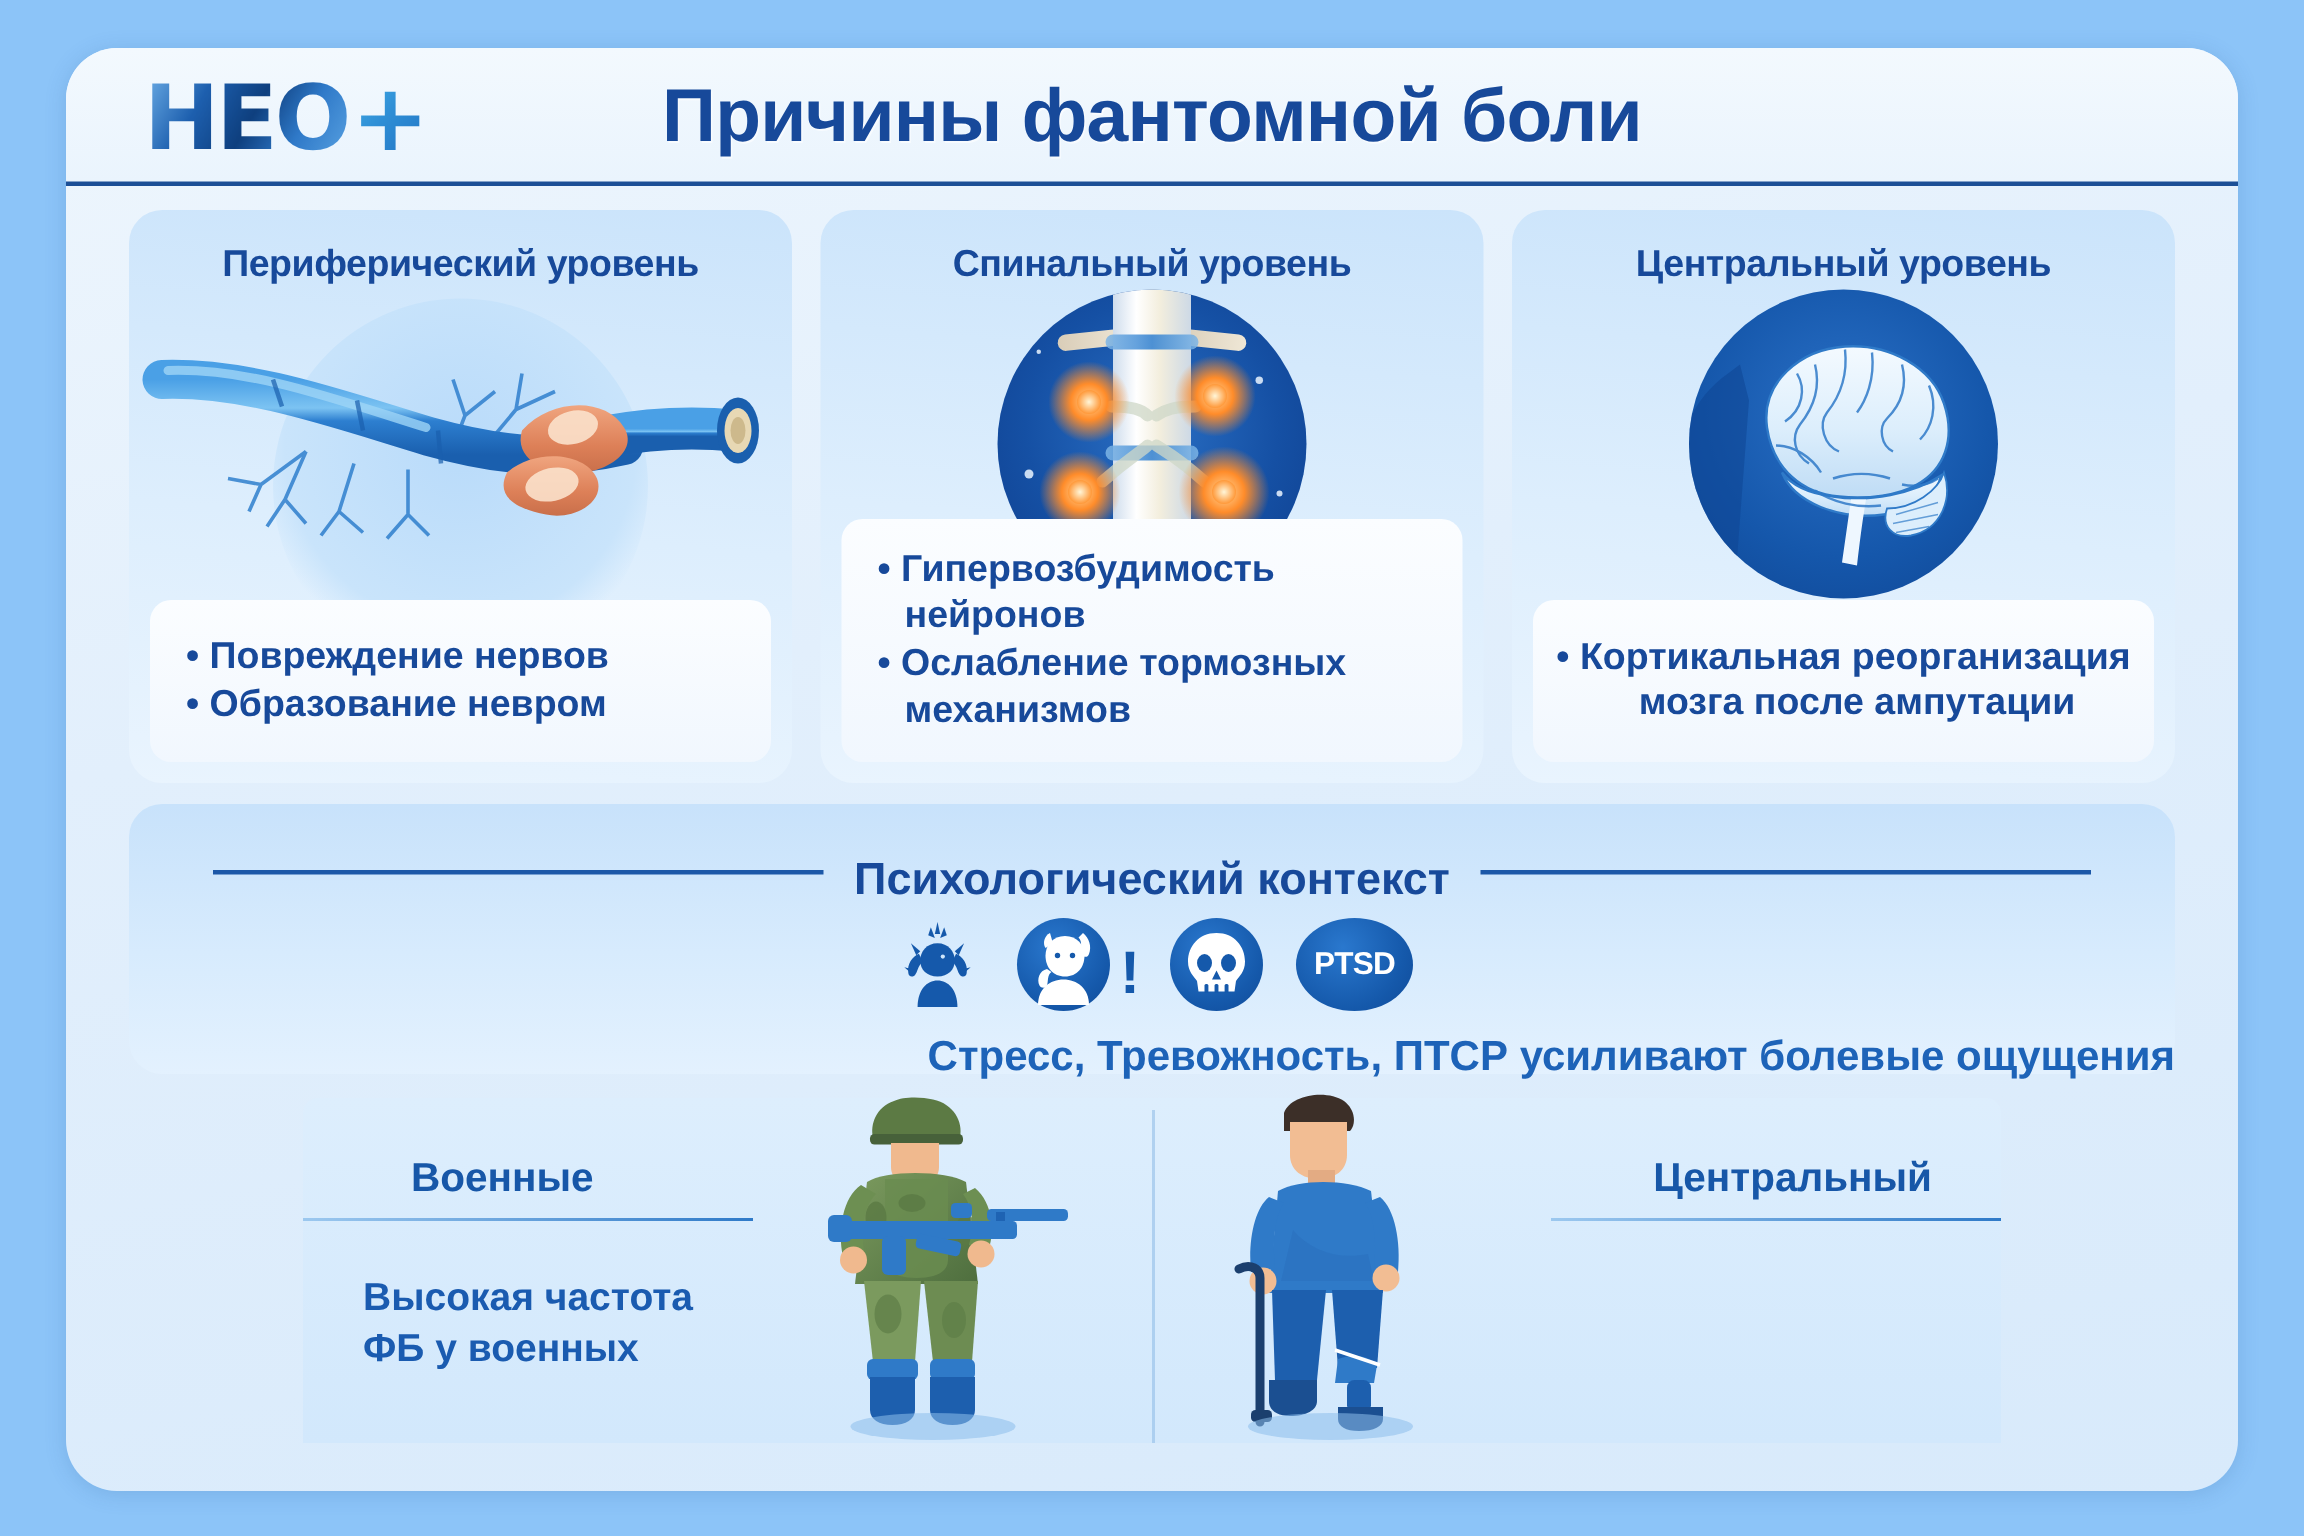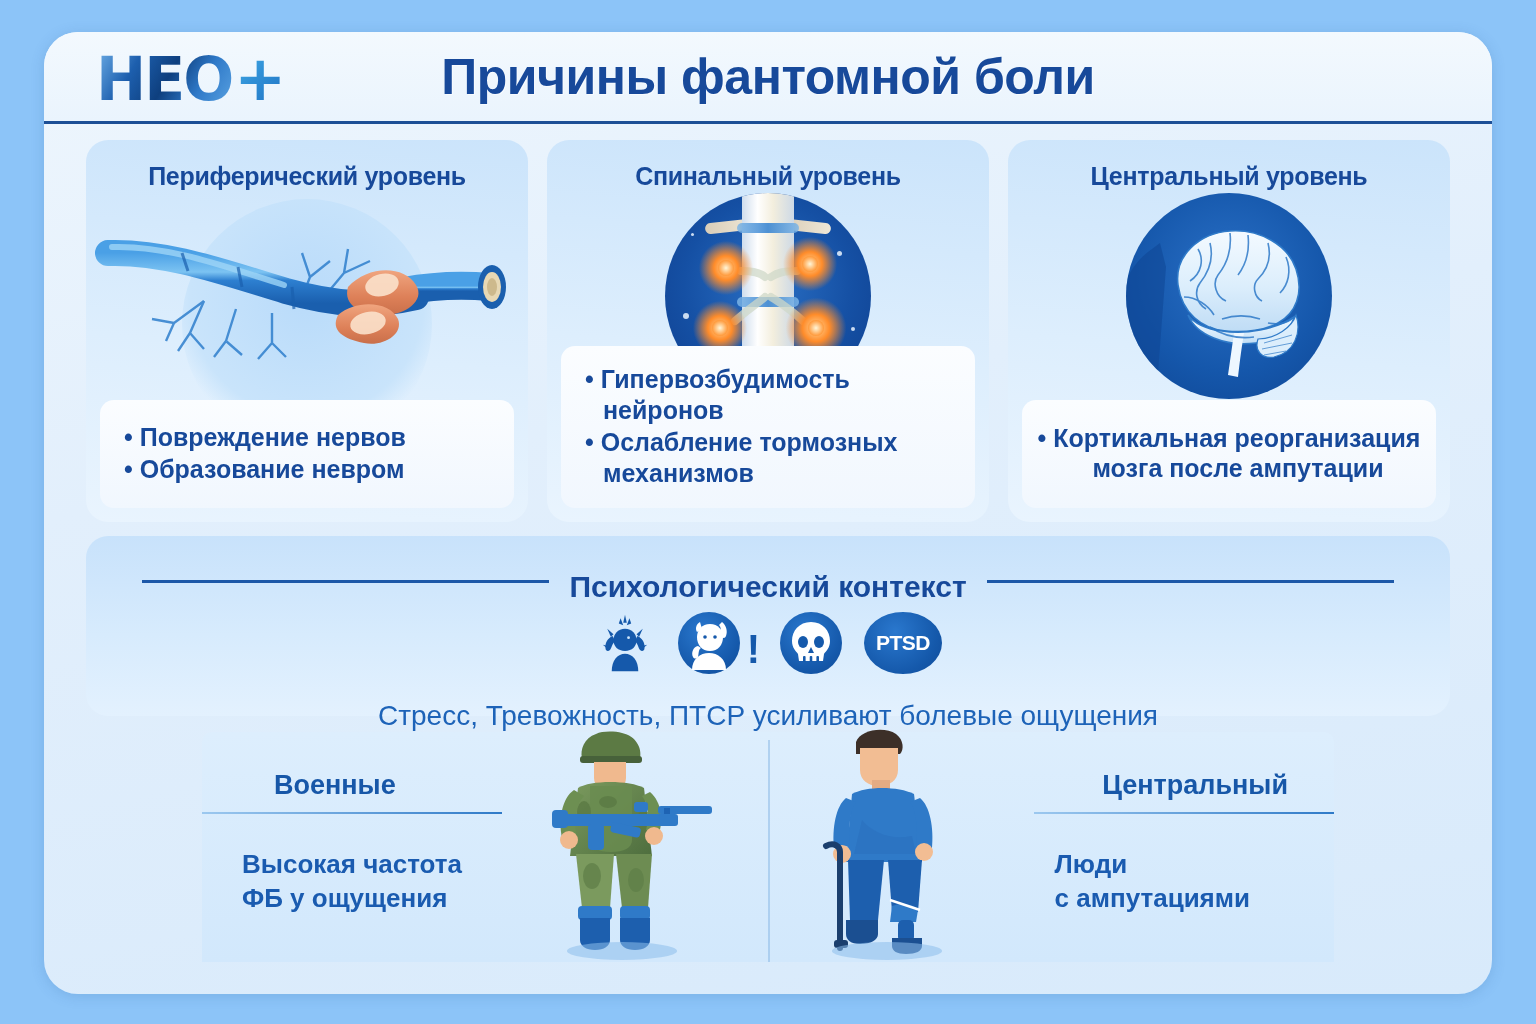--- a/index.html
+++ b/index.html
@@ -251,25 +251,25 @@
     position: relative;
     color: #fff;
     display: flex;
     align-items: center;
     justify-content: center;
     font-weight: bold;
   }
   .picon.ptsd { font-size: 21px; letter-spacing: -.5px; text-align: right; }
   .picon.bare { background: none; }
   #psych-caption {
-    text-align: center;
+    text-align: right;
     font-size: 28px;
-    font-weight: normal;
+    font-weight: bold;
     color: #1d63b8;
-    margin-top: 26px;
+    margin-top: 14px;
   }
 
   
   #groups {
     position: absolute;
     left: 158px;
     top: 700px;
     width: 1132px;
     height: 230px;
     background: linear-gradient(180deg,#ddeefd 0%, #d2e8fc 100%);
@@ -550,21 +550,21 @@
     <div id="psych-caption">Стресс, Тревожность, ПТСР усиливают болевые ощущения</div>
   </div>
 
   <div id="groups">
     <div class="group-divider"></div>
 
     <div class="group g-left">
       <div class="group-title">Военные</div>
       <div class="group-rule"></div>
       <div class="group-text" style="white-space:pre-line">Высокая частота
-ФБ у ощущения</div>
+ФБ у военных</div>
 
       <div class="figure" style="right:36px;bottom:2px;width:220px;height:232px">
         <div class="fig-shadow"></div>
         <svg width="220" height="232" viewBox="0 0 220 232">
           <defs>
             <linearGradient id="camoG" x1="0" y1="0" x2="1" y2="1">
               <stop offset="0%" stop-color="#7b9a5e"></stop>
               <stop offset="100%" stop-color="#4e6e3e"></stop>
             </linearGradient>
           </defs>
@@ -609,22 +609,20 @@
 
           <path d="M68 190 h30 v22 c0 6-6 10-15 10 c-9 0-15-4-15-10 Z" fill="#1d5fae"></path>
           <path d="M108 190 h30 v22 c0 6-6 10-15 10 c-9 0-15-4-15-10 Z" fill="#1d5fae"></path>
         </svg>
       </div>
     </div>
 
     <div class="group g-right">
       <div class="group-title">Центральный</div>
       <div class="group-rule"></div>
-      <div class="group-text" style="white-space:pre-line">Люди
-с ампутациями</div>
 
       <div class="figure" style="left:24px;bottom:2px;width:190px;height:236px">
         <div class="fig-shadow"></div>
         <svg width="190" height="236" viewBox="0 0 190 236">
 
           <path d="M64 18 C 68 6, 92 2, 104 10 C 112 16, 112 26, 108 30 L 64 30 Z" fill="#3c2f28"></path>
 
           <path d="M68 24 h38 v22 c0 10-8 16-19 16 c-11 0-19-6-19-16 Z" fill="#f2bd93"></path>
 
           <rect x="80" y="56" width="18" height="14" fill="#e3ab83"></rect>

